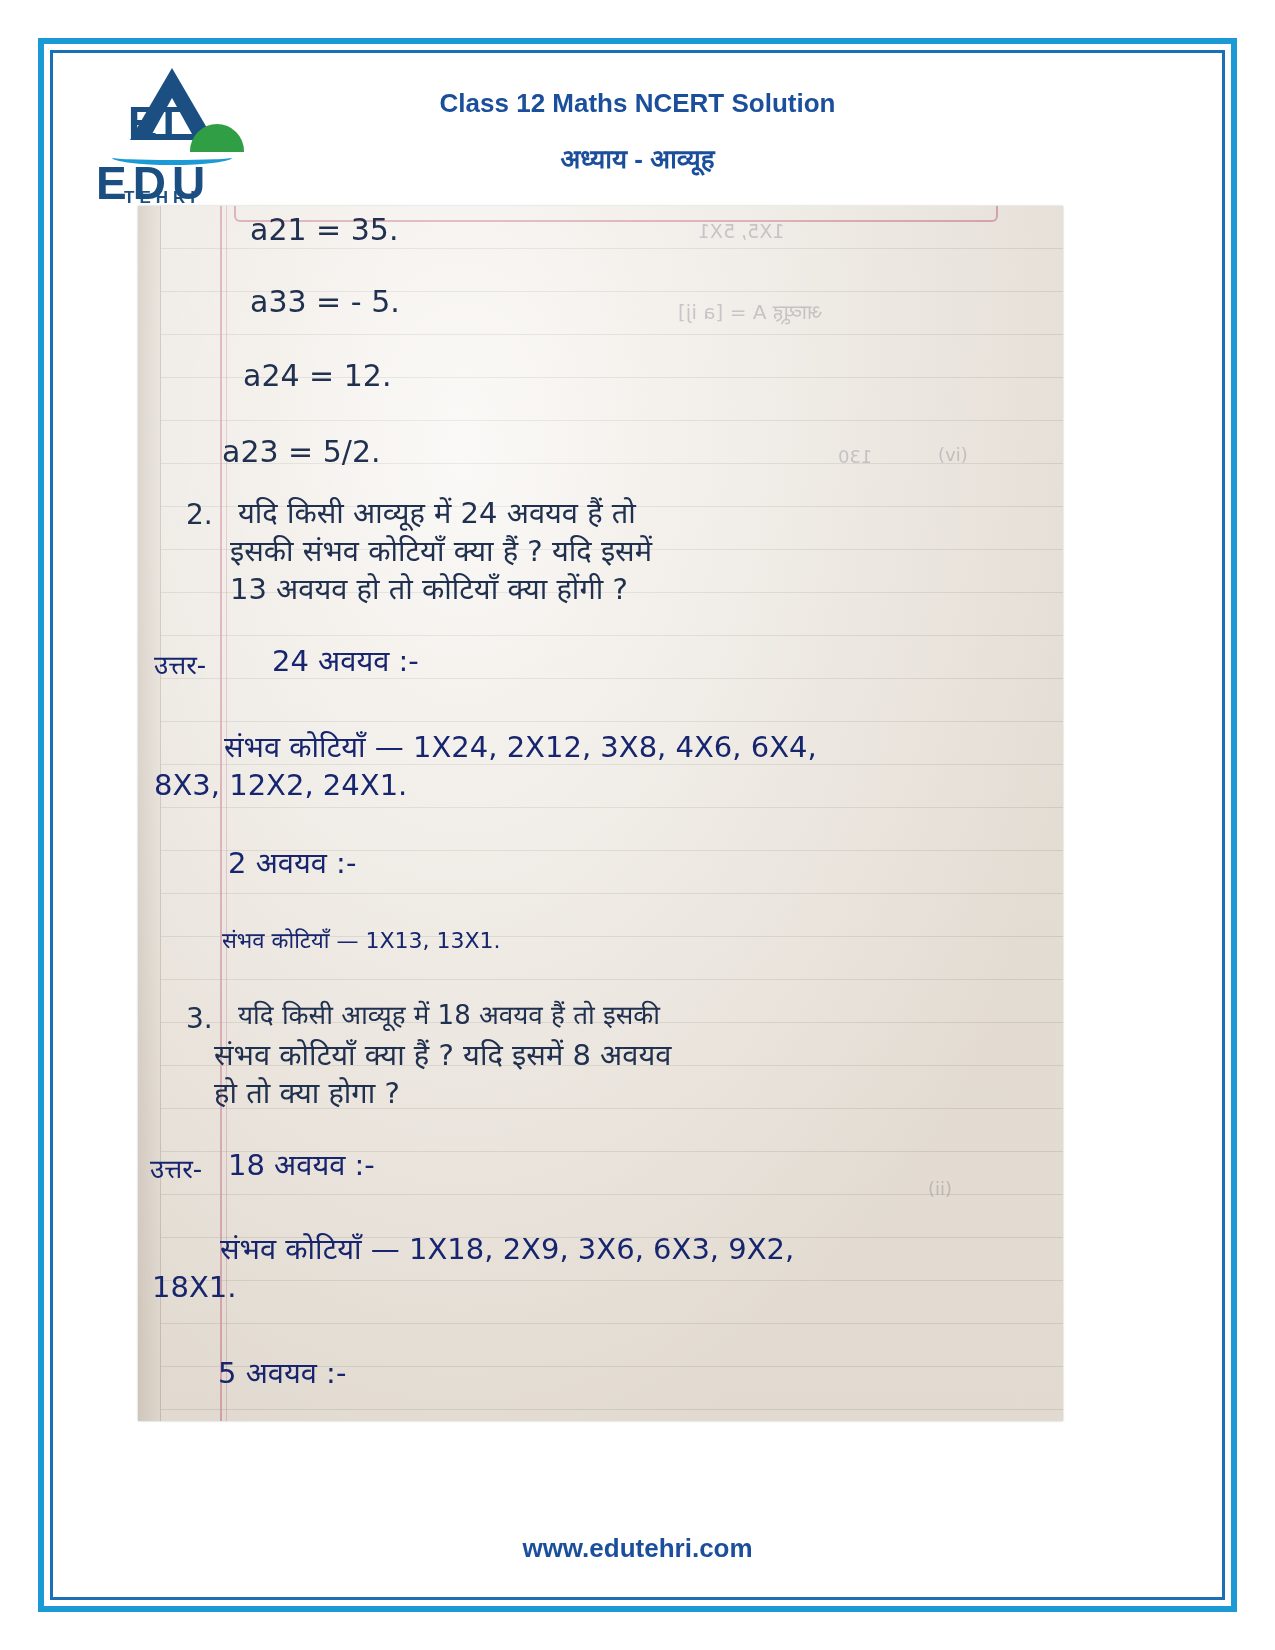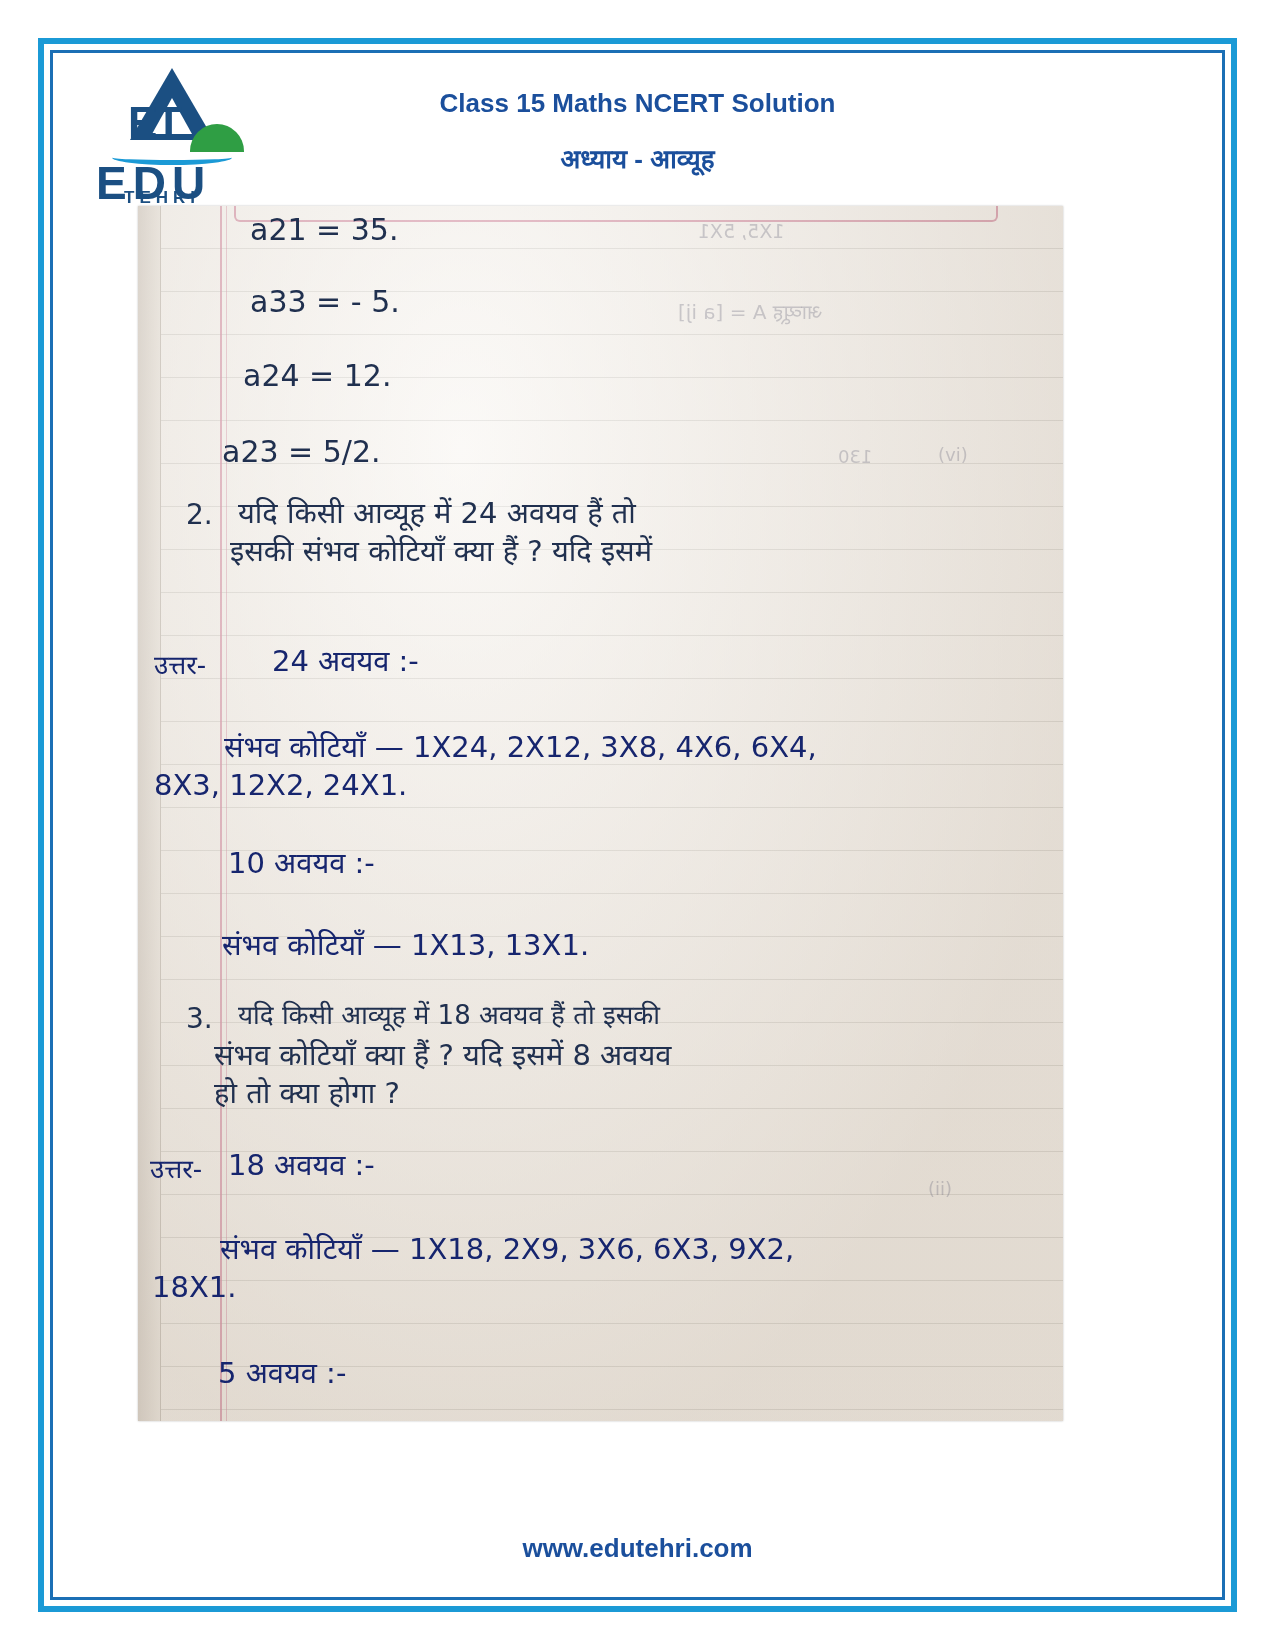--- a/index.html
+++ b/index.html
@@ -267,21 +267,21 @@
         <div class="logo-mark">
           <div class="logo-tri"></div>
           <div class="logo-tri-inner"></div>
           <div class="logo-hindi">ET</div>
           <div class="logo-hill"></div>
           <div class="logo-wave"></div>
         </div>
         <div class="logo-edu">EDU</div>
         <div class="logo-tehri">TEHRI</div>
       </div>
-      <div class="head-title">Class 15 Maths NCERT Solution</div>
+      <div class="head-title">Class 12 Maths NCERT Solution</div>
       <div class="head-sub">अध्याय  -  आव्यूह</div>
     </div>
 
     <div class="photo">
       <div class="paper"></div>
       <div class="spiral-edge"></div>
       <div class="margin-line"></div>
       <div class="margin-line2"></div>
       <div class="topbox"></div>
       <div class="paper-tint"></div>
@@ -293,27 +293,28 @@
       <div class="ghost" style="left:790px; top:972px; font-size:18px;">(ii)</div>
 
       <div class="hw hw-dark" style="left:112px; top:6px; font-size:30px;">a21 = 35.</div>
       <div class="hw hw-dark" style="left:112px; top:78px; font-size:30px;">a33 = - 5.</div>
       <div class="hw hw-dark" style="left:105px; top:152px; font-size:30px;">a24 = 12.</div>
       <div class="hw hw-dark" style="left:84px; top:228px; font-size:30px;">a23 = 5/2.</div>
 
       <div class="hw hw-dark" style="left:48px; top:292px; font-size:28px;">2.</div>
       <div class="hw hw-dark" style="left:100px; top:286px; font-size:29px;">यदि किसी आव्यूह में 24 अवयव हैं तो</div>
       <div class="hw hw-dark" style="left:92px; top:324px; font-size:29px;">इसकी संभव कोटियाँ क्या हैं ? यदि इसमें</div>
+      <div class="hw hw-dark" style="left:92px; top:362px; font-size:29px;">13 अवयव हो तो कोटियाँ क्या होंगी ?</div>
 
       <div class="hw hw-ink" style="left:16px; top:440px; font-size:26px;">उत्तर-</div>
       <div class="hw hw-ink" style="left:94px; top:434px; font-size:29px;margin-left:40px;">24 अवयव :-</div>
       <div class="hw hw-ink" style="left:86px; top:520px; font-size:29px;">संभव कोटियाँ — 1X24, 2X12, 3X8, 4X6, 6X4,</div>
       <div class="hw hw-ink" style="left:16px; top:562px; font-size:29px;">8X3, 12X2, 24X1.</div>
-      <div class="hw hw-ink" style="left:90px; top:636px; font-size:29px;">10 अवयव :-</div>
-      <div class="hw hw-ink" style="left:84px; top:718px; font-size:29px;">संभव कोटियाँ — 1X13, 13X1.</div>
+      <div class="hw hw-ink" style="left:90px; top:636px; font-size:29px;">2 अवयव :-</div>
+      <div class="hw hw-ink" style="left:84px; top:718px; font-size:22px;">संभव कोटियाँ — 1X13, 13X1.</div>
 
       <div class="hw hw-dark" style="left:48px; top:796px; font-size:28px;">3.</div>
       <div class="hw hw-dark" style="left:100px; top:790px; font-size:26px;">यदि किसी आव्यूह में 18 अवयव हैं तो इसकी</div>
       <div class="hw hw-dark" style="left:76px; top:828px; font-size:29px;">संभव कोटियाँ क्या हैं ? यदि इसमें 8 अवयव</div>
       <div class="hw hw-dark" style="left:76px; top:866px; font-size:29px;">हो तो क्या होगा ?</div>
 
       <div class="hw hw-ink" style="left:12px; top:944px; font-size:26px;">उत्तर-</div>
       <div class="hw hw-ink" style="left:90px; top:938px; font-size:29px;">18 अवयव :-</div>
       <div class="hw hw-ink" style="left:82px; top:1022px; font-size:29px;">संभव कोटियाँ — 1X18, 2X9, 3X6, 6X3, 9X2,</div>
       <div class="hw hw-ink" style="left:14px; top:1064px; font-size:29px;">18X1.</div>

